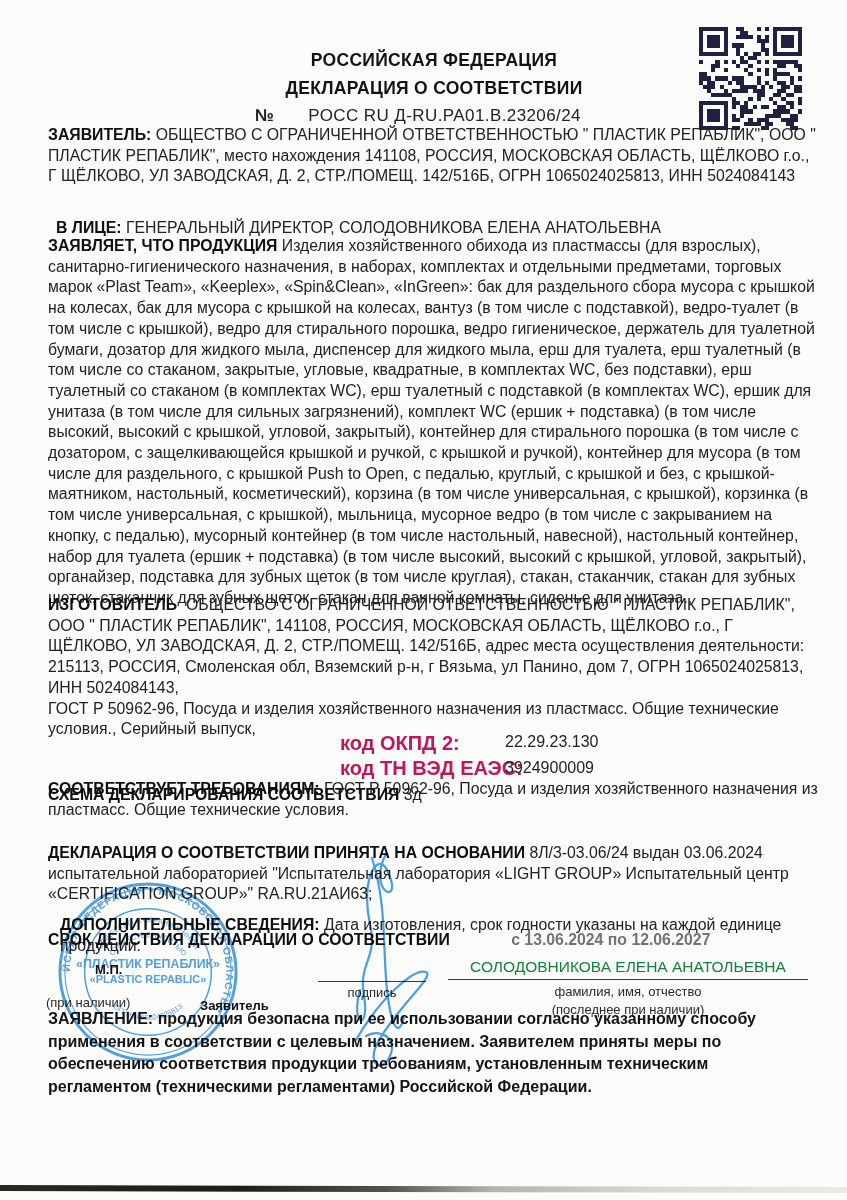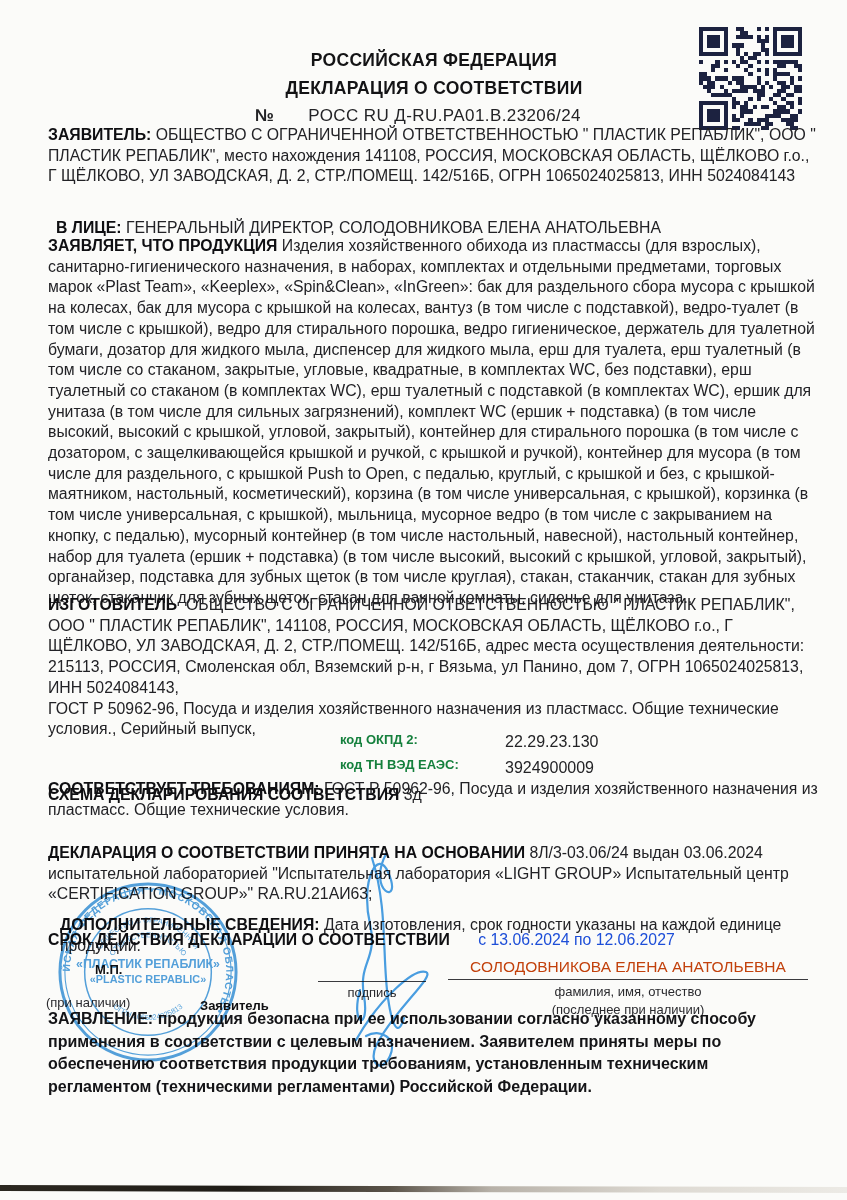--- a/index.html
+++ b/index.html
@@ -11,34 +11,34 @@
   }
   .page{position:absolute;inset:0;}
   .abs{position:absolute;}
   .center-col{left:48px;width:772px;text-align:center;}
   .title{font-weight:700;font-size:17.5px;color:#131315;letter-spacing:.3px;}
   .numline{font-size:17px;color:#232326;letter-spacing:.4px;}
   .numline b{font-weight:700;margin-right:34px;}
   .sec{left:48px;width:772px;font-size:15.8px;line-height:20.7px;color:#222226;text-align:left;}
   .sec b{color:#0f0f12;}
   .qr{left:699px;top:27px;width:103px;height:103px;}
-  .code-label{font-weight:700;font-size:13px;color:#15803d;}
+  .code-label{font-weight:700;font-size:20px;color:#be185d;}
   .code-value{font-size:16px;color:#232326;}
   .small{font-size:13px;color:#2a2a2e;}
   .sigline{border-top:1.6px solid #3a3a3e;height:0;}
   .bold16{font-weight:700;font-size:13px;color:#0f0f12;}
   .statement{left:48px;width:756px;font-weight:700;font-size:16px;line-height:22.6px;color:#141417;text-align:left;}
   .stamp{left:54px;top:878px;width:188px;height:188px;opacity:.82;mix-blend-mode:multiply;z-index:5;}
   .stamp text{fill:#2f8ed8;font-family:"Liberation Sans",sans-serif;}
   .stamp circle{stroke:#2f8ed8;}
   .scribble{left:328px;top:848px;width:125px;height:235px;z-index:6;mix-blend-mode:multiply;}
   .scan-edge{left:0;top:1186px;width:847px;height:6px;
     background:linear-gradient(to right,#2c2821 0%,#1f1c17 28%,#5a5349 46%,#b7b1a8 58%,#ddd9d2 78%,#eceae5 100%);
     transform:rotate(.12deg);}
-  .validity-val{margin-left:24px;font-weight:400;color:#1d4ed8;}
+  .validity-val{margin-left:57px;font-weight:700;color:#737373;}
 </style>
 </head>
 <body>
 
 <div class="page">
 
   <div class="abs qr"><svg viewBox="0 0 100 100" width="100%" height="100%" fill="#1c2240" shape-rendering="crispEdges">
         <rect x="36.00" y="0.00" width="4.00" height="4.00"></rect>
         <rect x="40.00" y="0.00" width="4.00" height="4.00"></rect>
         <rect x="56.00" y="0.00" width="4.00" height="4.00"></rect>
@@ -297,21 +297,21 @@
     <span class="validity-val">с 13.06.2024 по 12.06.2027</span>
   </p>
 
   <div class="abs bold16" style="left:95px;top:962px;">М.П.</div>
   <div class="abs small" style="left:46px;top:995px;">(при наличии)</div>
   <div class="abs bold16" style="left:200px;top:962px;margin-top:36px;">Заявитель</div>
 
   <div class="abs sigline" style="left:318px;top:981px;width:108px;"></div>
   <div class="abs small" style="left:318px;top:985px;width:108px;text-align:center;">подпись</div>
 
-  <div class="abs" style="left:452px;top:958px;width:352px;text-align:center;font-size:15.5px;color:#c2410c;">СОЛОДОВНИКОВА ЕЛЕНА АНАТОЛЬЕВНА</div>
+  <div class="abs" style="left:452px;top:958px;width:352px;text-align:center;font-size:15.5px;color:#15803d;">СОЛОДОВНИКОВА ЕЛЕНА АНАТОЛЬЕВНА</div>
   <div class="abs sigline" style="left:448px;top:979px;width:360px;"></div>
   <div class="abs small" style="left:448px;top:984px;width:360px;text-align:center;">фамилия, имя, отчество</div>
   <div class="abs small" style="left:448px;top:1002px;width:360px;text-align:center;">(последнее при наличии)</div>
 
   <p class="abs statement" style="top:1008px;margin:0;">
     <b>ЗАЯВЛЕНИЕ:</b>
     <span>продукция безопасна при ее использовании согласно указанному способу применения в соответствии с целевым назначением. Заявителем приняты меры по обеспечению соответствия продукции требованиям, установленным техническим регламентом (техническими регламентами) Российской Федерации.</span>
   </p>
 
   <svg class="abs stamp" viewBox="0 0 190 190">

